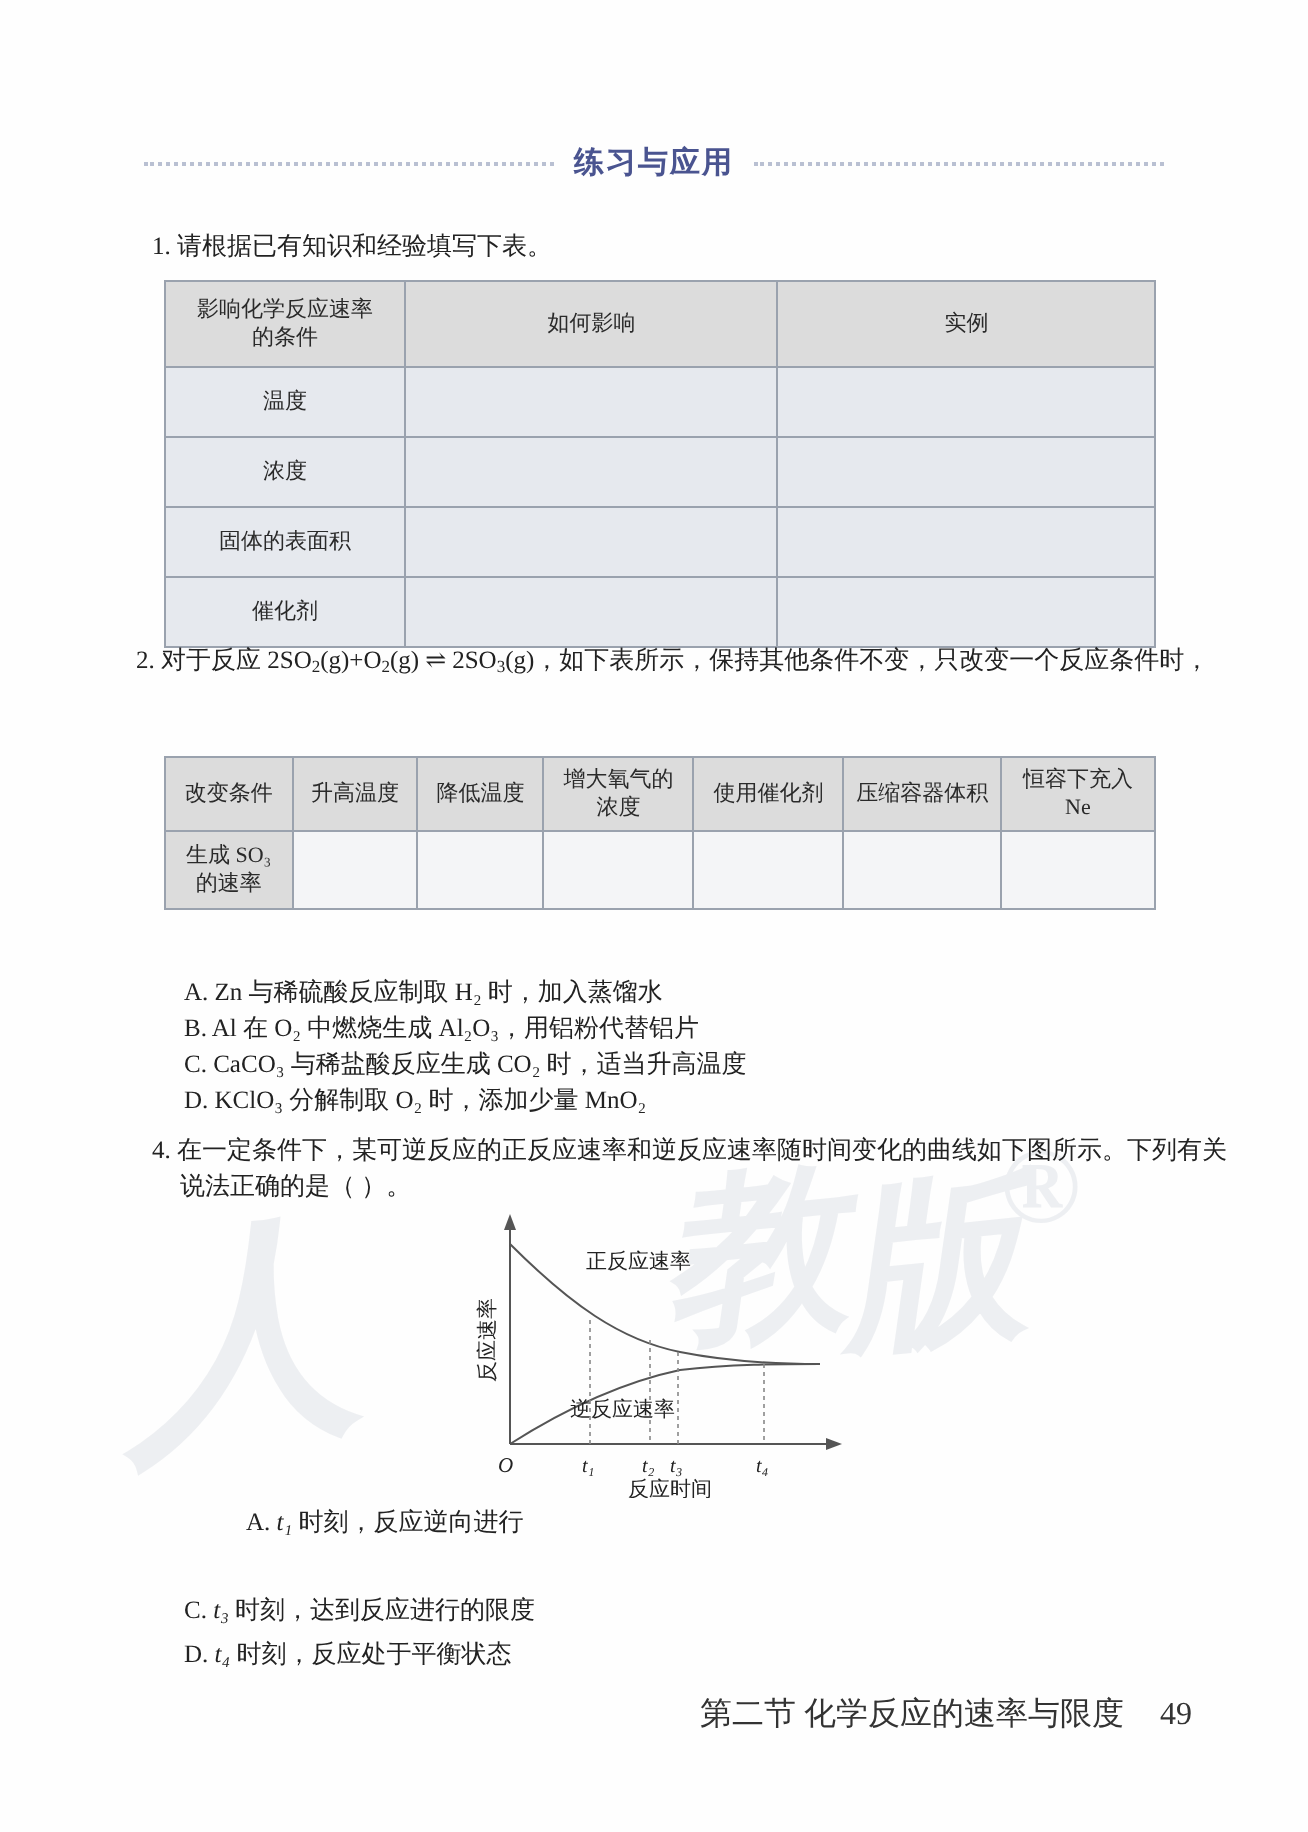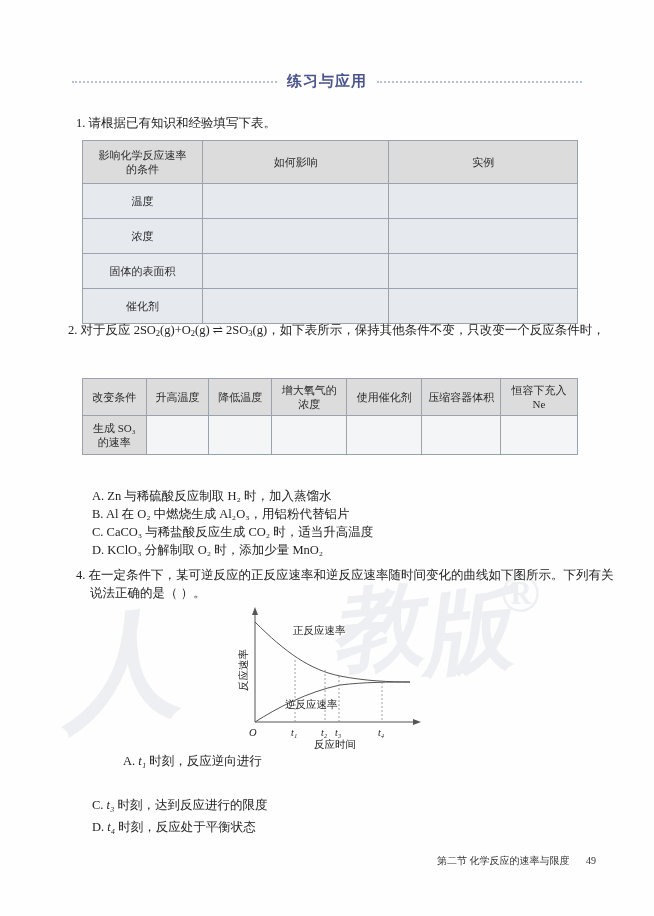--- a/index.html
+++ b/index.html
@@ -126,21 +126,21 @@
     position: absolute;
     left: 215px; top: 604px;
     width: 222px; height: 145px;
     z-index: 3;
   }
 
   
   #footer {
     position: absolute;
     right: 58px; bottom: 48px;
-    font-size: 10px;
+    font-size: 16px;
     color: #333;
     z-index: 3;
     white-space: nowrap;
   }
   #footer .pg { margin-left: 14px; }
 </style>
 </head>
 <body>
 
 <div id="page">

